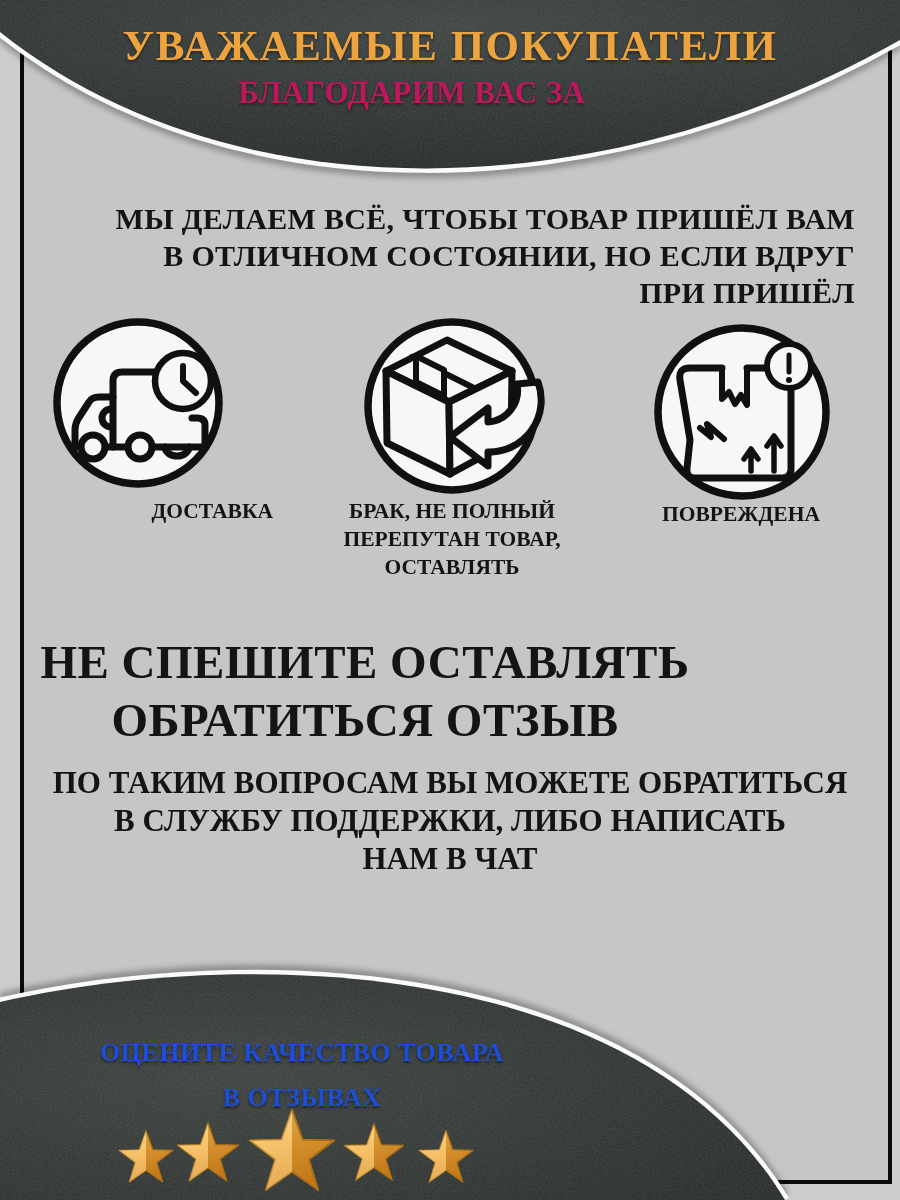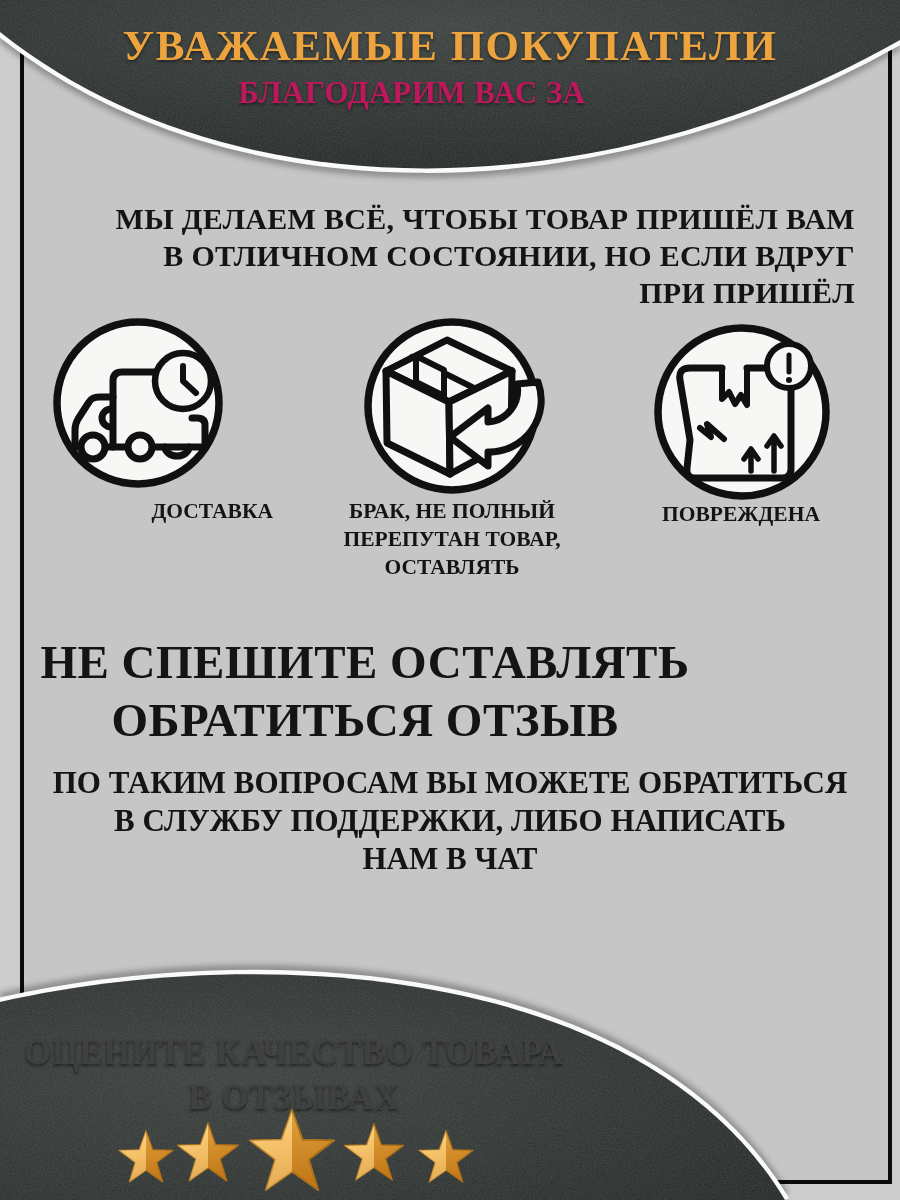--- a/index.html
+++ b/index.html
@@ -11,21 +11,21 @@
              text-shadow:0 2px 3px rgba(0,0,0,0.45);}
   .hdr-sub{top:73px;left:0;width:824px;font-size:31px;line-height:40px;color:#be185d;
            text-shadow:0 2px 3px rgba(0,0,0,0.45);letter-spacing:0.5px;}
   .intro{top:200px;left:45px;width:810px;font-size:30px;line-height:37px;letter-spacing:0.3px;text-align:right;}
   .issue-label{font-size:21.5px;line-height:28px;}
   .label-1{top:497px;left:13px;width:260px;text-align:right;}
   .label-2{top:497px;left:322px;width:260px;}
   .label-3{top:500px;left:611px;width:260px;}
   .warning{top:633px;left:0;width:730px;font-size:47px;line-height:58px;letter-spacing:0.5px;}
   .support{top:764px;left:40px;width:820px;font-size:31px;line-height:38px;}
-  .footer-text{top:1030px;left:4px;width:580px;font-size:35px;line-height:45px;color:#404040;
+  .footer-text{top:1030px;left:12px;width:580px;font-size:26px;line-height:45px;color:#1d4ed8;
                text-shadow:0 2px 3px rgba(0,0,0,0.5);letter-spacing:0.5px;}
 </style>
 </head>
 <body>
 
 <div class="canvas">
 
   <svg class="bg-svg" width="900" height="1200" viewBox="0 0 900 1200">
     <defs>
       <radialGradient id="hdrG" cx="50%" cy="15%" r="95%">

